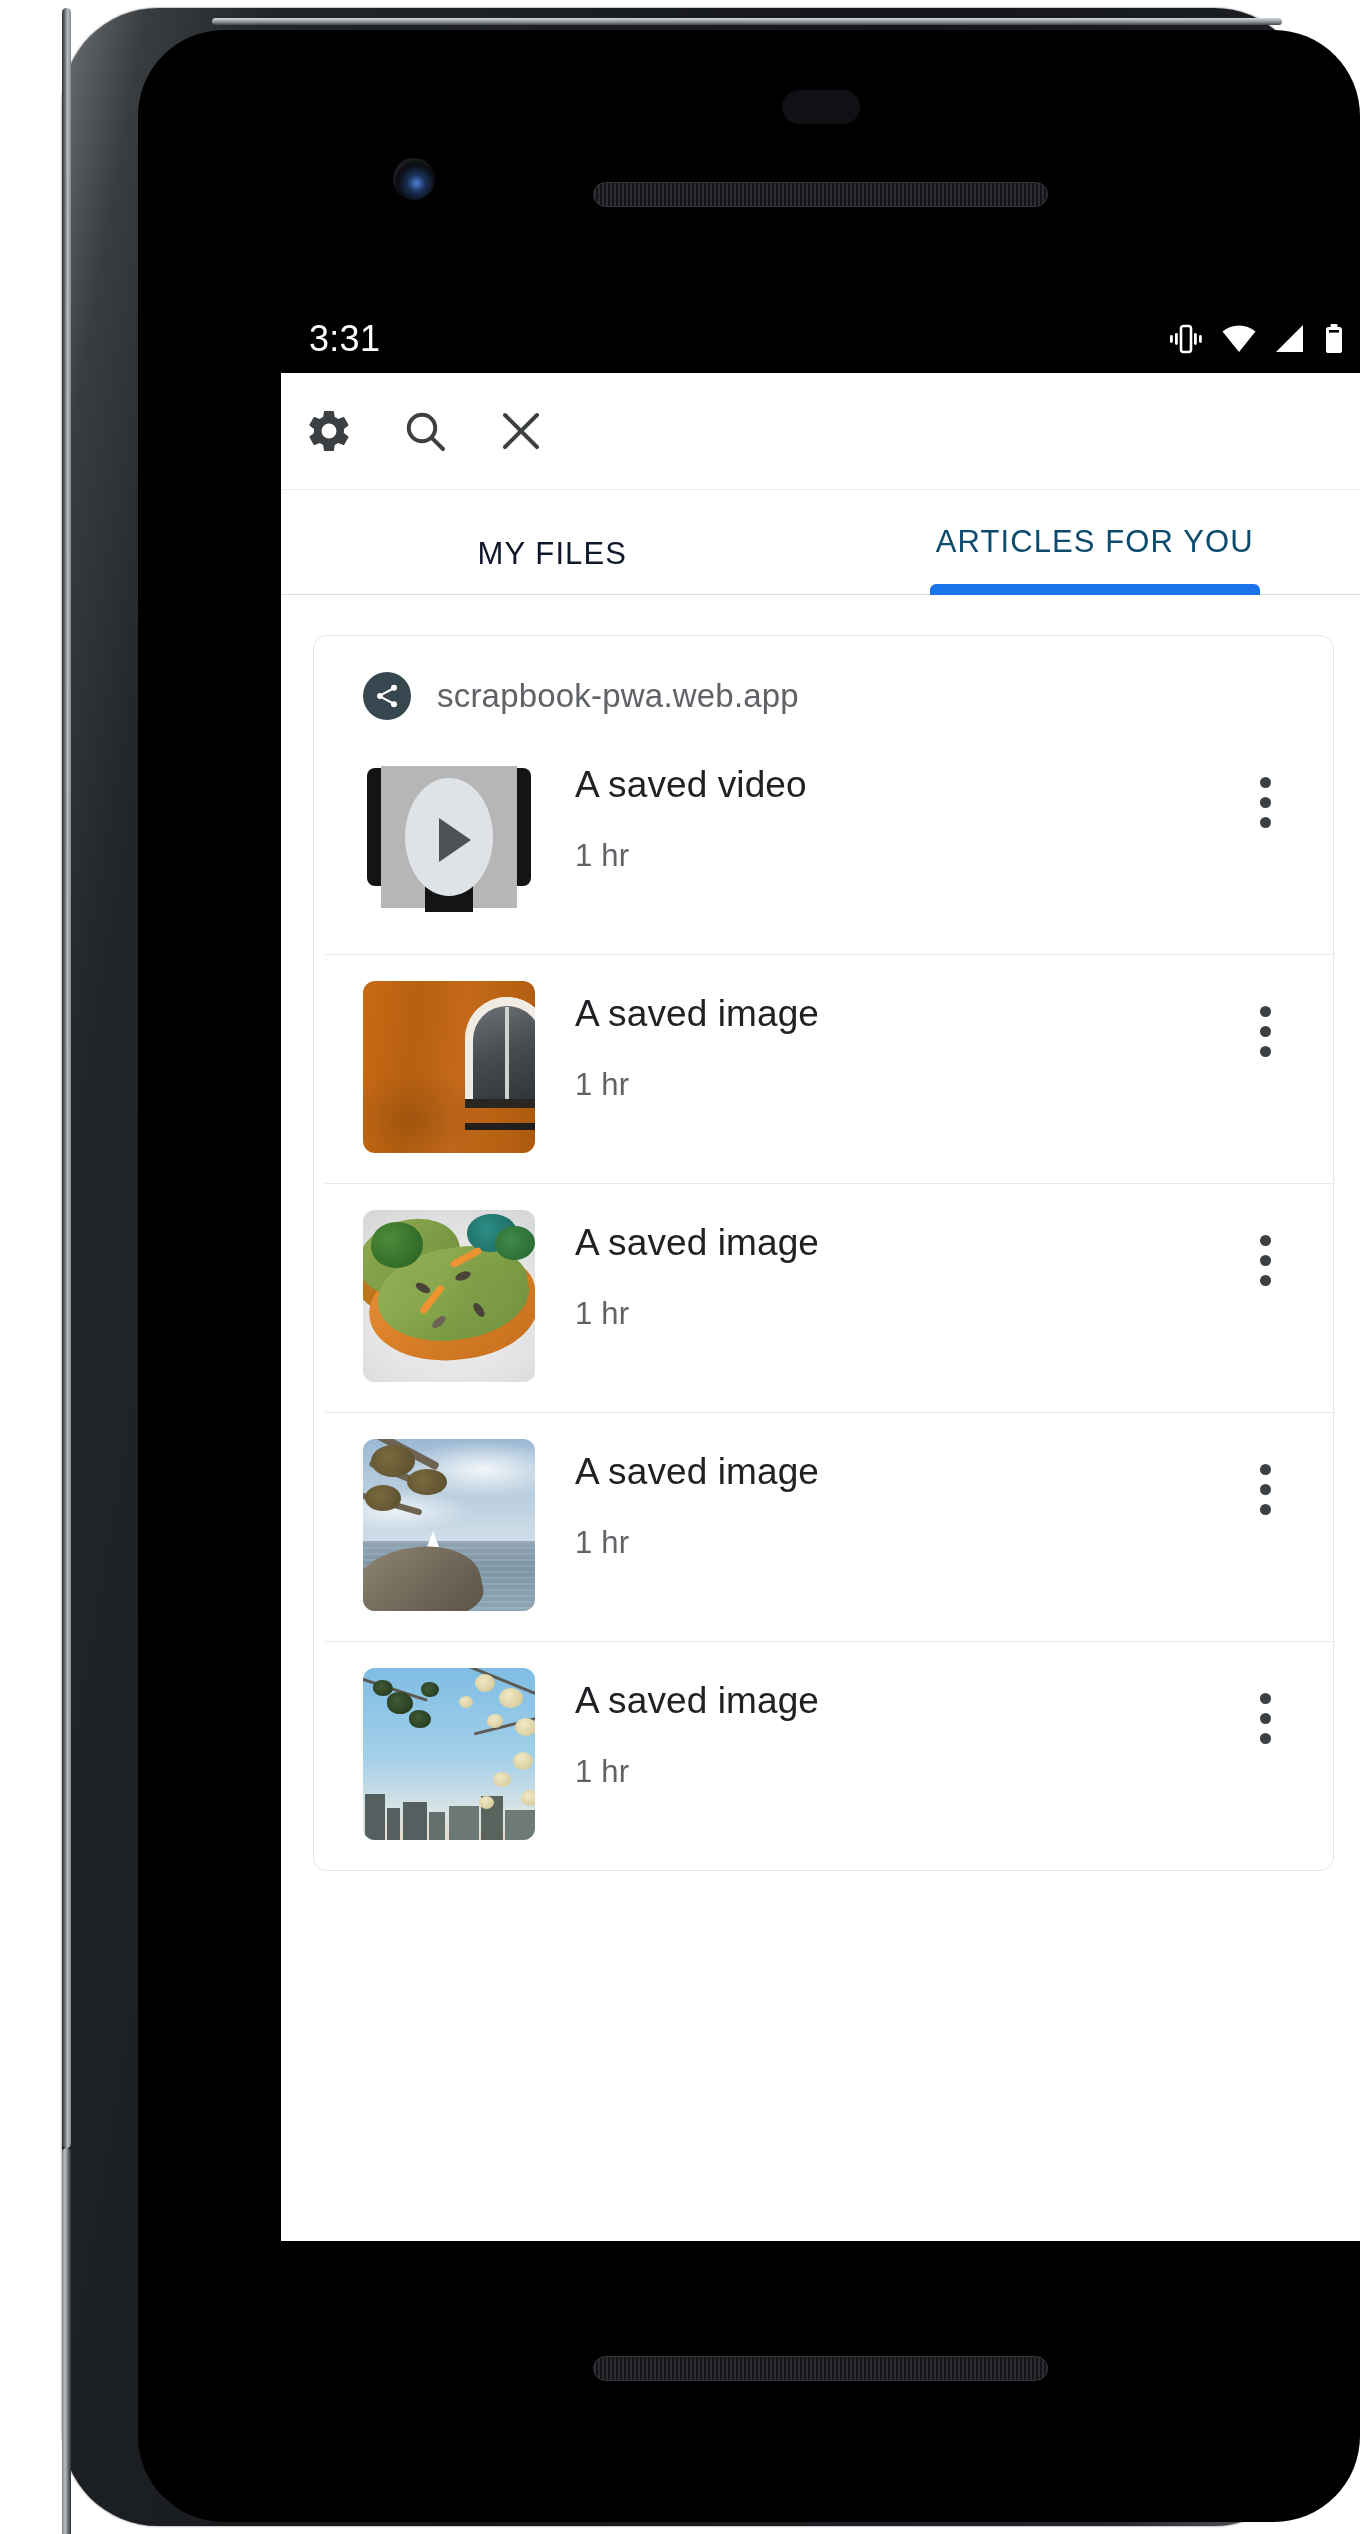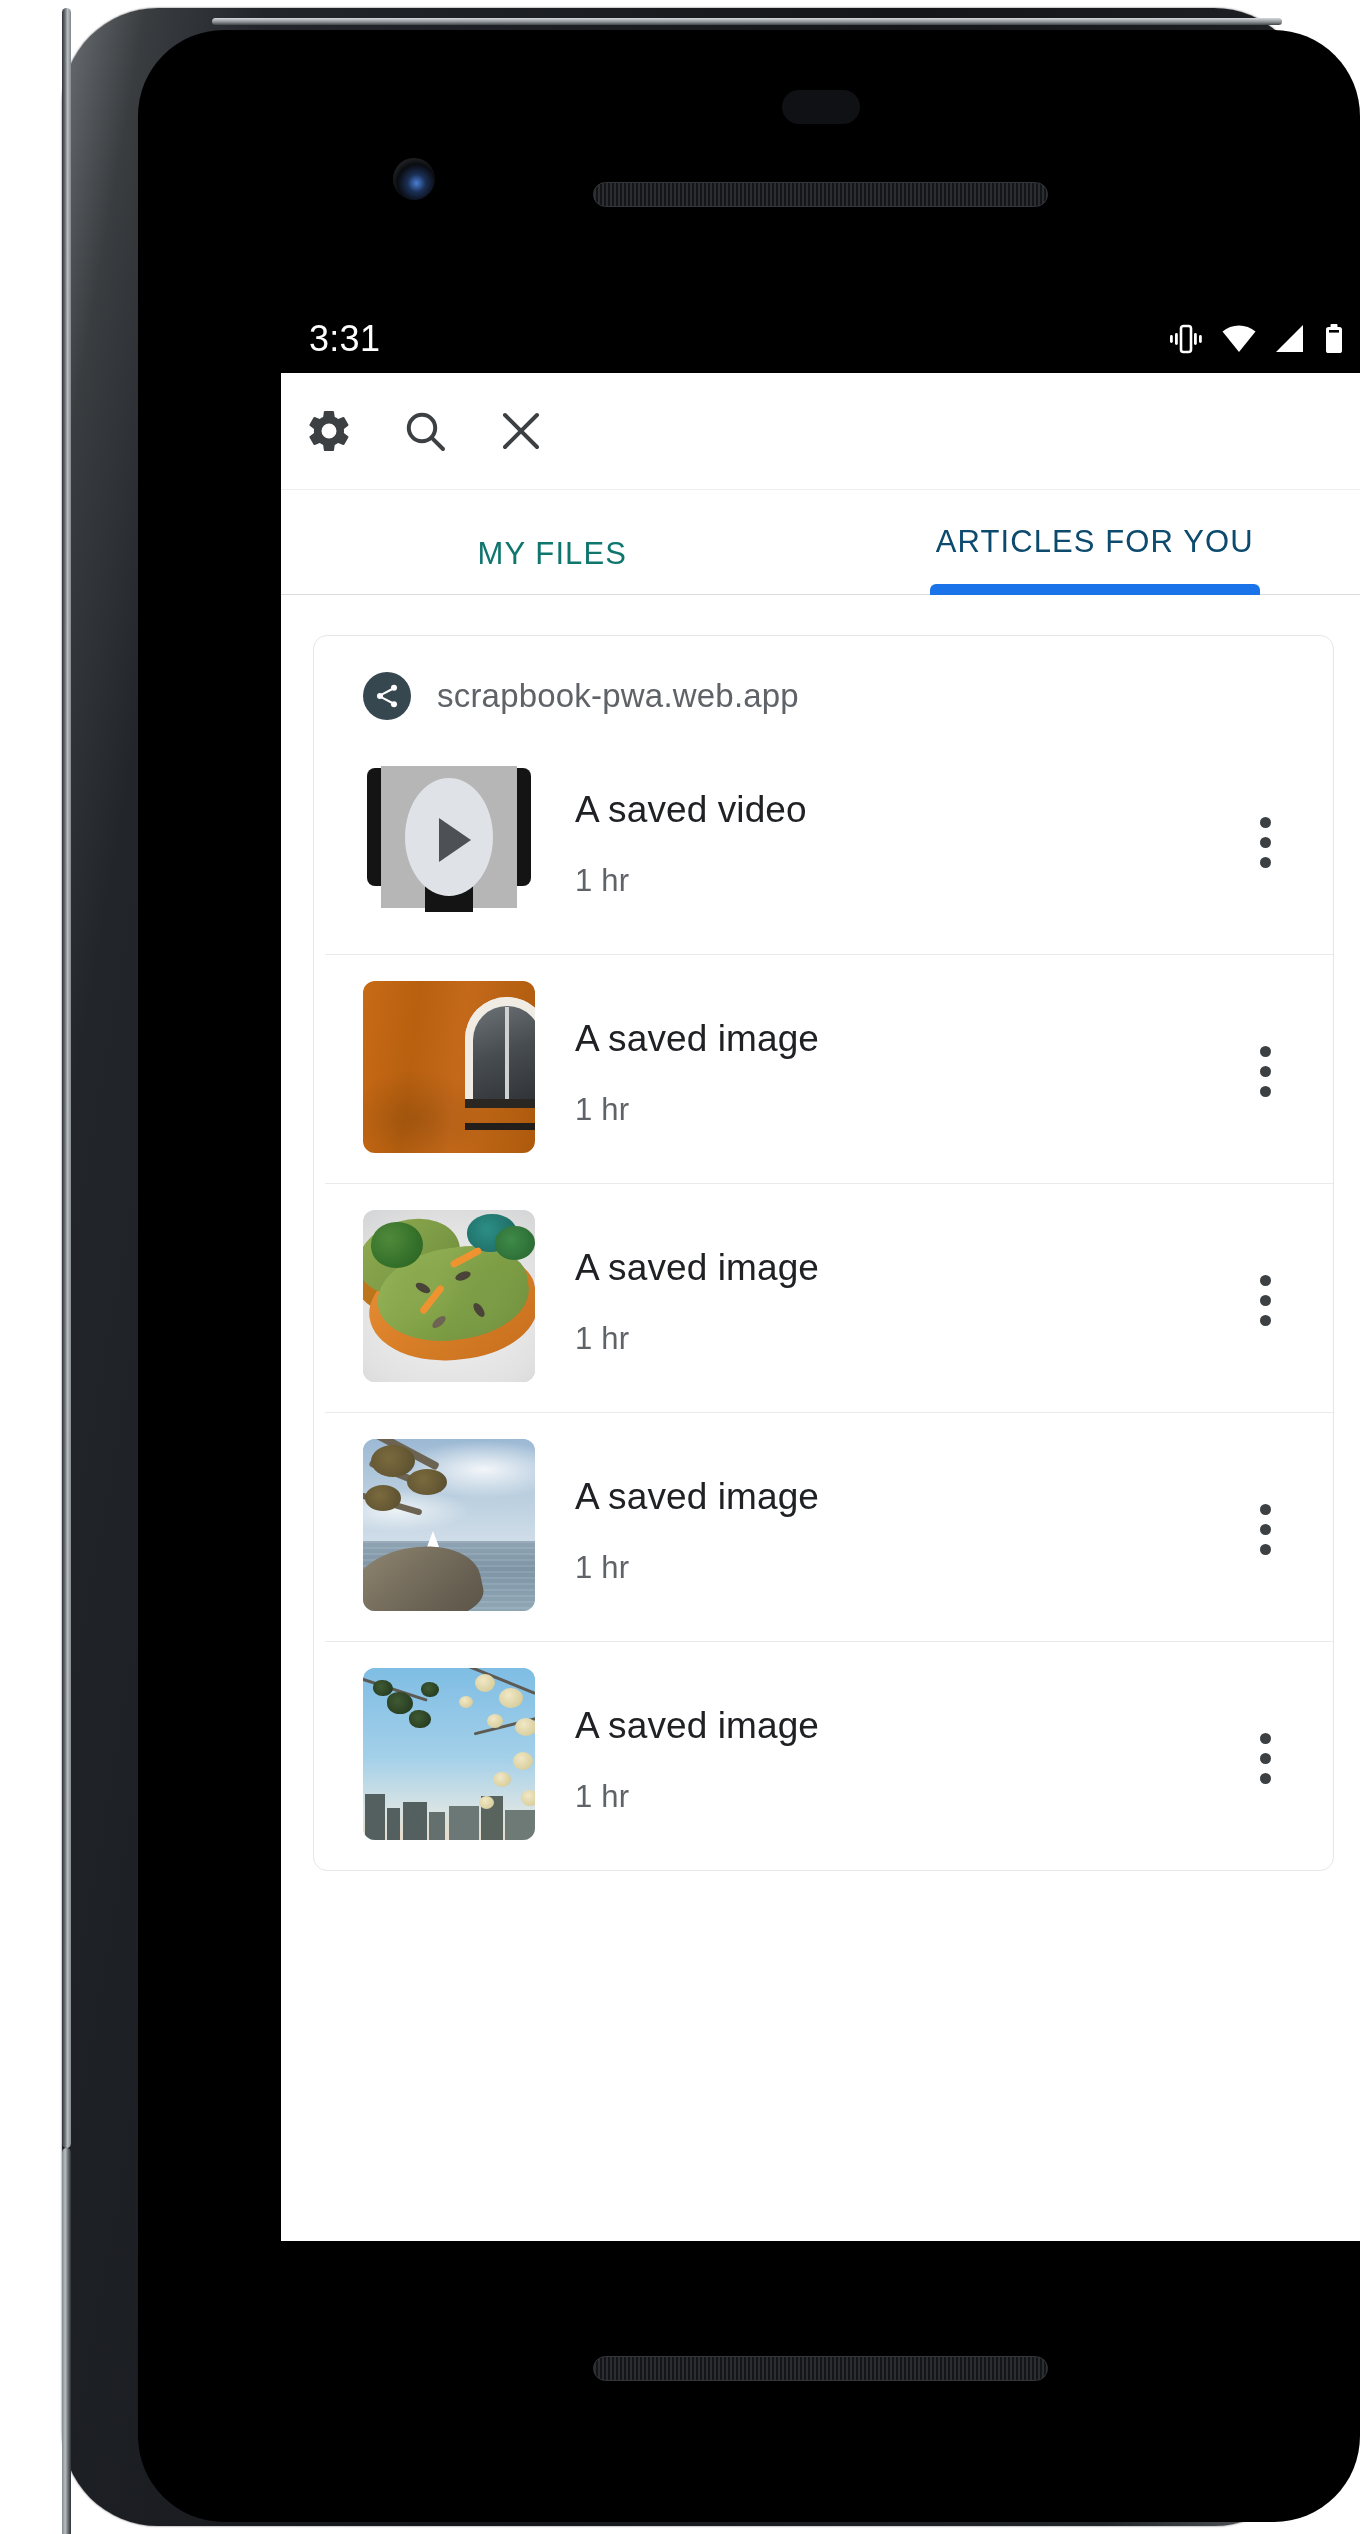--- a/index.html
+++ b/index.html
@@ -135,21 +135,21 @@
     display: flex;
   }
   .tab {
     flex: 1; position: relative;
     display: flex; align-items: center; justify-content: center;
     cursor: pointer;
   }
   .tab-label {
     font-size: 31px; font-weight: 500; letter-spacing: 1.1px;
   }
-  .tab.inactive .tab-label { color: #0f766e; margin-top: 24px; }
+  .tab.inactive .tab-label { color: #0f172a; margin-top: 24px; }
   .tab.active   .tab-label { color: #0c4a6e; }
   #tab-indicator {
     position: absolute; bottom: -1px; left: 50%; transform: translateX(-50%);
     width: 330px; height: 11px; border-radius: 6px 6px 0 0;
     background: #1a73e8;
   }
 
   
   #content-area {
     position: absolute; left: 0; top: 272px; width: 100%; bottom: 0;
@@ -174,21 +174,21 @@
     width: 48px; height: 48px; border-radius: 50%;
     background: #37474f;
     display: flex; align-items: center; justify-content: center;
     flex: none;
   }
   #source-label {
     font-size: 33px; color: #5f6368; letter-spacing: .2px;
   }
 
   .list-item {
-    display: flex; align-items: center;
+    display: flex; align-items: flex-start;
     padding: 26px 30px 30px 38px;
     border-top: 1px solid #e8eaec;
     cursor: pointer;
     min-height: 200px;
   }
   .list-item.first { border-top: none; padding-top: 18px; }
 
   .thumb {
     width: 172px; height: 172px; flex: none;
     border-radius: 12px;

